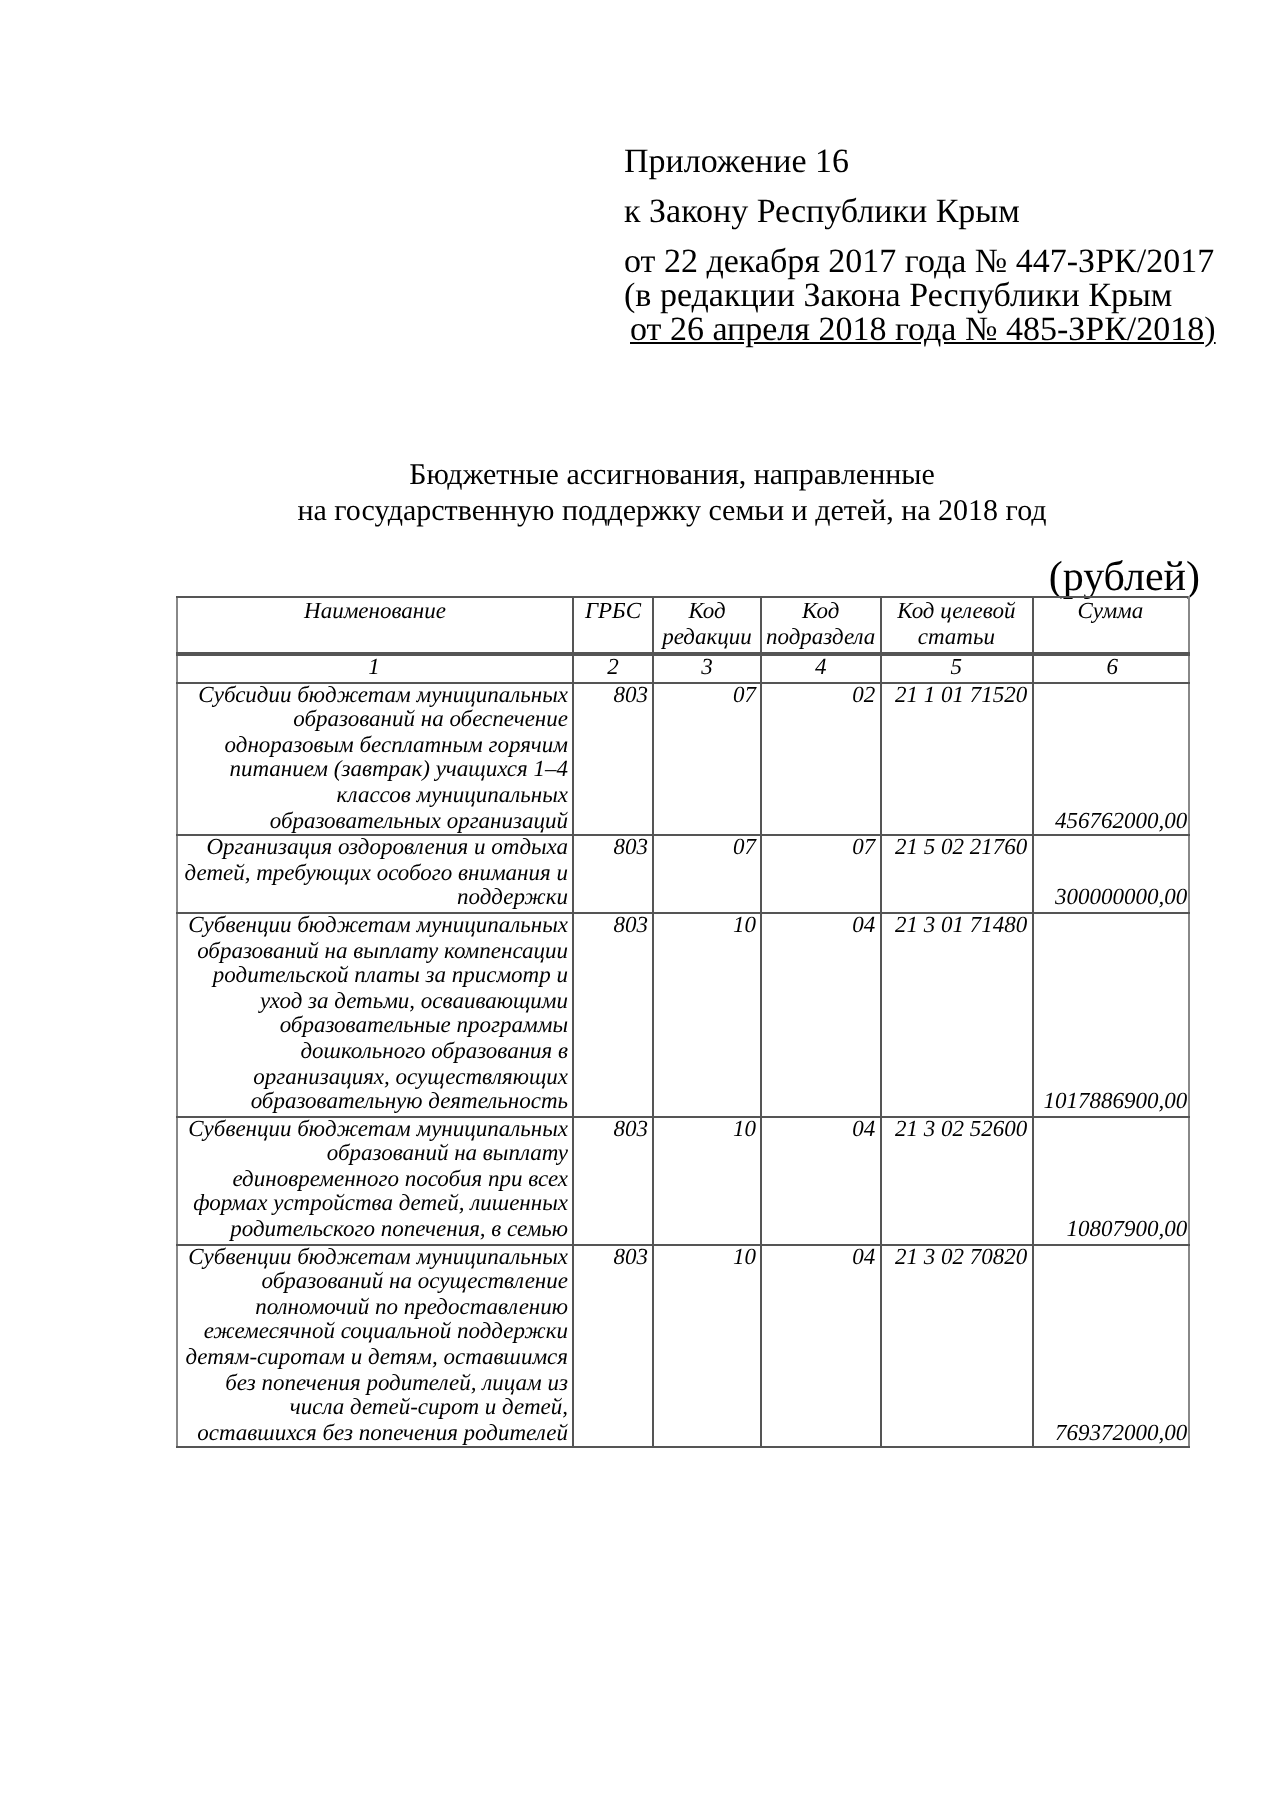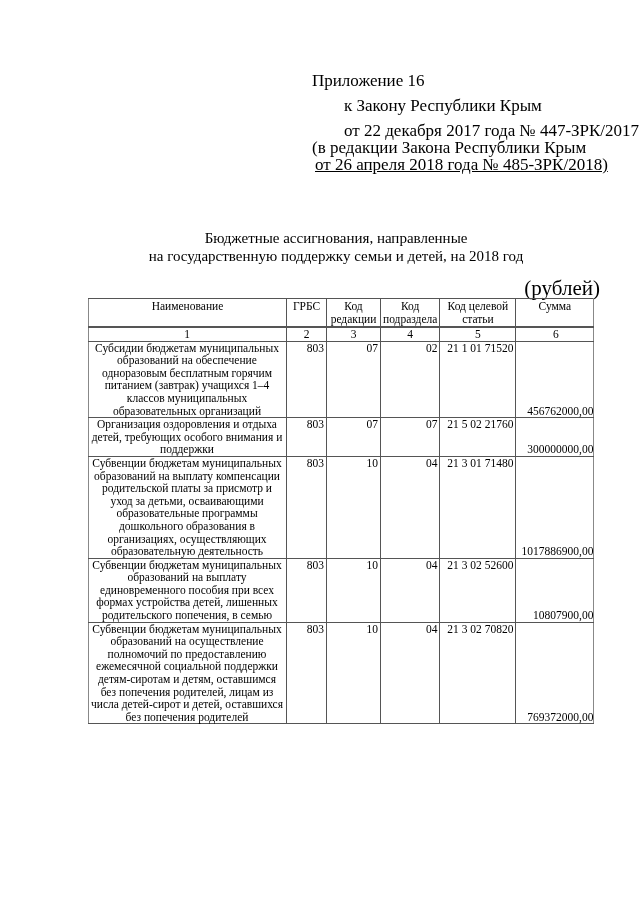--- a/index.html
+++ b/index.html
@@ -5,45 +5,46 @@
   html, body { margin: 0; padding: 0; background: #ffffff; }
   body {
     width: 640px; height: 905px; position: relative; overflow: hidden;
     font-family: "Liberation Serif", serif; color: #000;
   }
   .appendix {
     position: absolute; left: 312px; top: 72px; width: 310px;
     font-size: 17px; line-height: 17px;
   }
   .appendix div { white-space: nowrap; }
-  .appendix .gap { margin-top: 8px; margin-left: 32px; }
+  .appendix .gap { margin-top: 8px; }
   .appendix .indent { padding-left: 3px; text-decoration: underline; }
   .title {
     position: absolute; left: 96px; top: 229px; width: 480px;
     text-align: center; font-size: 15px; line-height: 18px;
   }
   .units {
     position: absolute; right: 40px; top: 280px;
     font-size: 21px; line-height: 17px;
   }
   table.budget {
     position: absolute; left: 88px; top: 298px;
     border-collapse: collapse; table-layout: fixed;
     font-size: 11.5px; line-height: 12.6px;
     border: 1px solid #888;
   }
   table.budget td, table.budget th {
     border: 1px solid #555; padding: 0 2px; vertical-align: top;
     font-weight: normal;
+    font-style: italic;
   }
   table.budget th { text-align: center; padding-top: 1px; }
   table.budget tr.colnums td {
     text-align: center; border-top: 2px solid #555; height: 12px;
   }
-  table.budget td.name { text-align: center; padding-left: 1px; }
+  table.budget td.name { text-align: right; padding-left: 1px; }
   table.budget td.c { text-align: right; }
   table.budget td.sum { text-align: right; vertical-align: bottom; padding-right: 0; }
   table.budget th.head { height: 26px; }
   table.budget td.name, table.budget th.name { border-left: 1px solid #888; }
   table.budget td.sum, table.budget th.sum { border-right: 1px solid #888; }
 </style>
 </head>
 <body>
 
 <div class="appendix">

